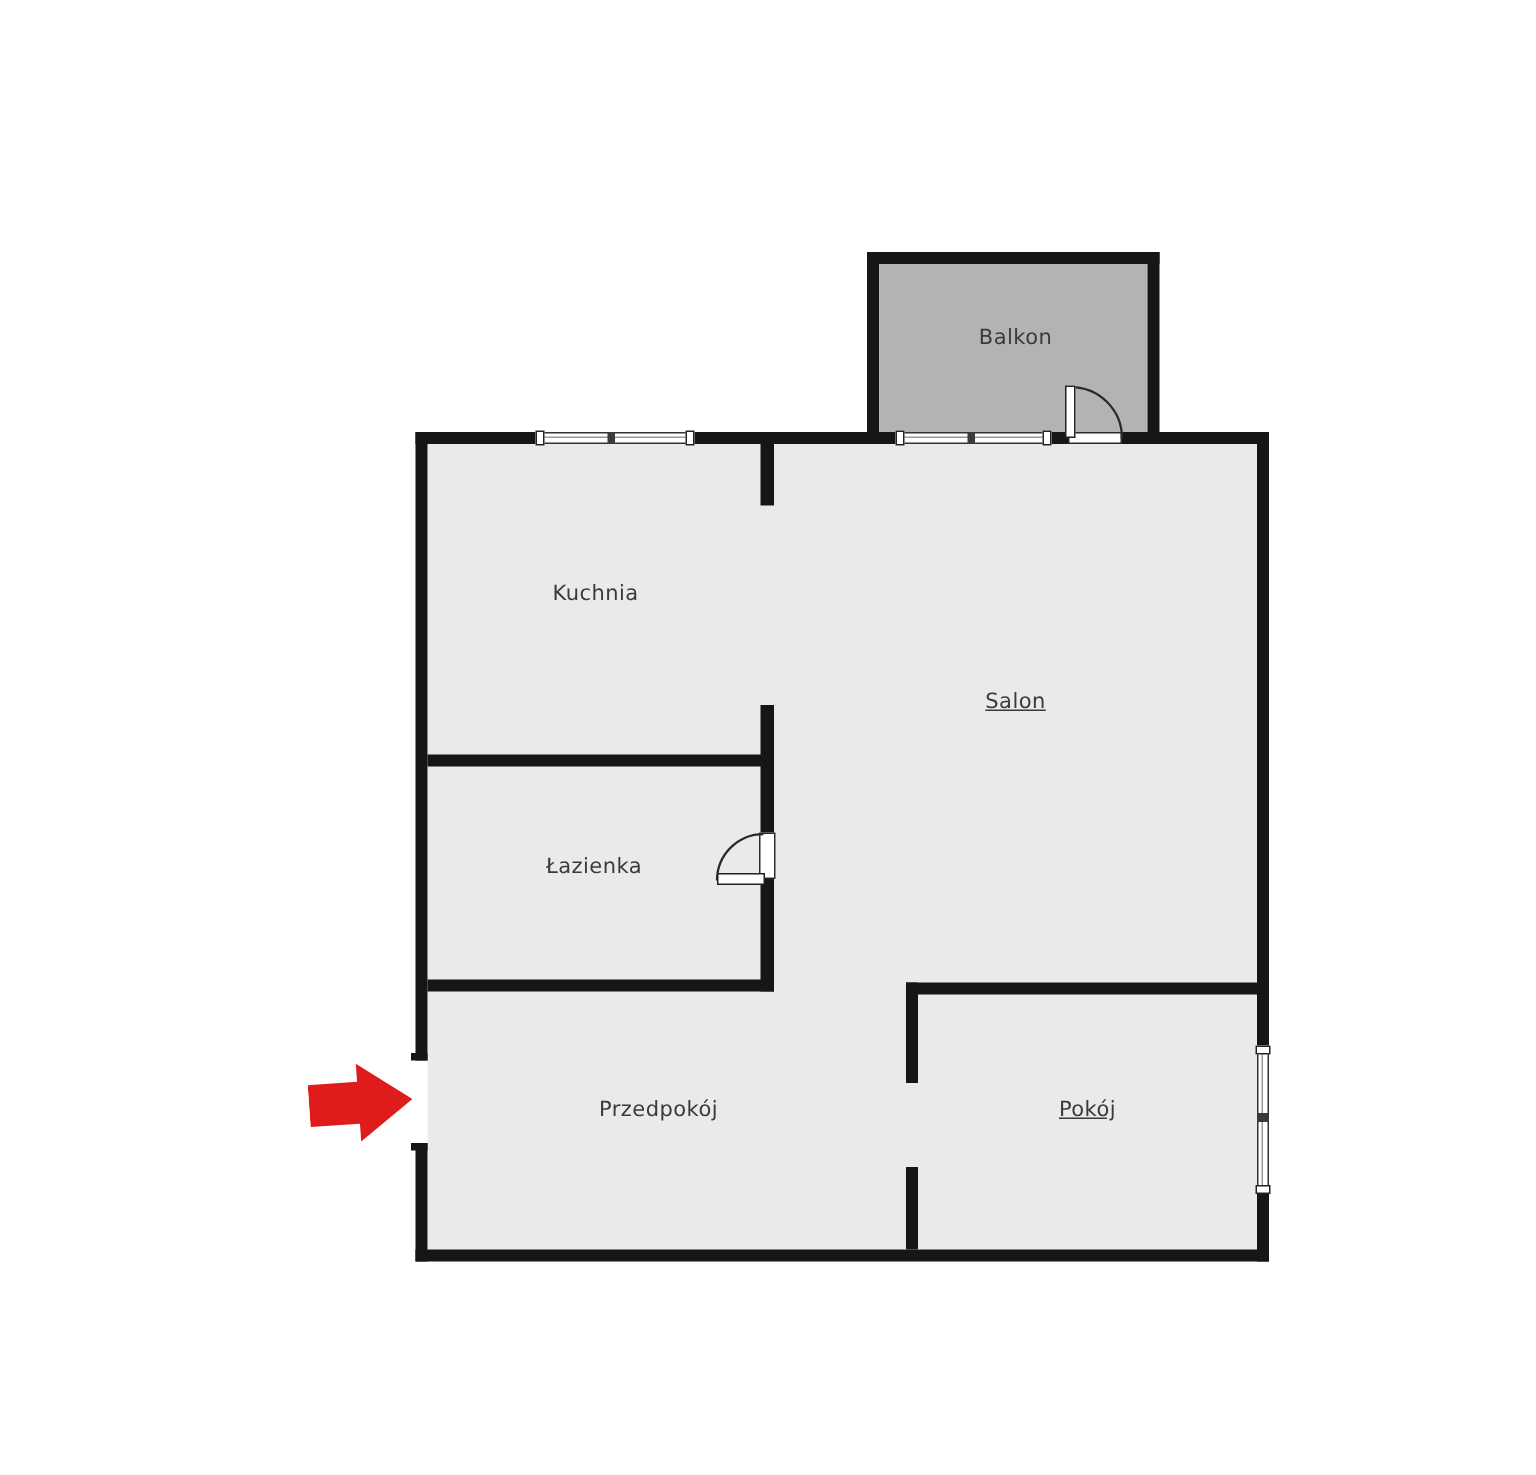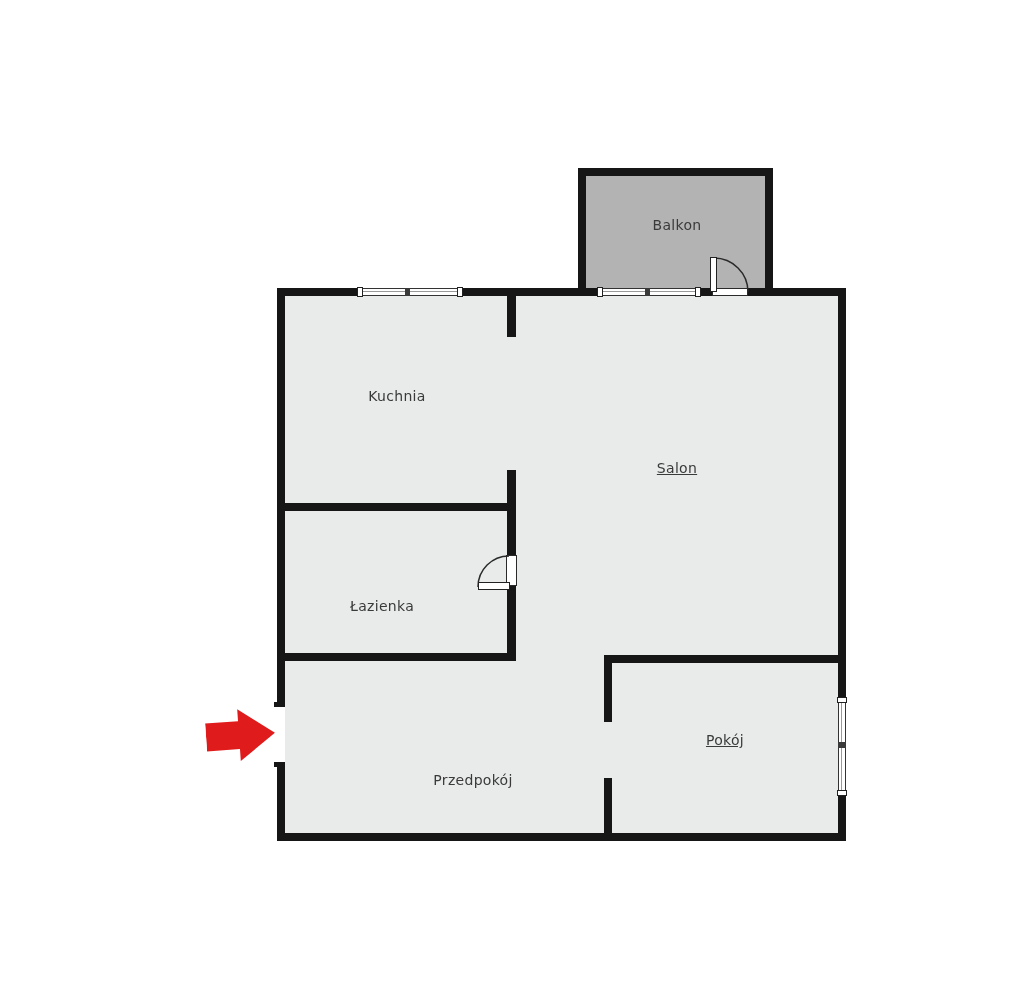--- a/index.html
+++ b/index.html
@@ -97,22 +97,22 @@
     <path d="M 714 258 A 34 34 0 0 1 748 292" fill="none" stroke="#2a2a2a" stroke-width="1.5"></path>
     <path d="M 478 587 A 31 31 0 0 1 509 556" fill="none" stroke="#2a2a2a" stroke-width="1.5"></path>
   </svg>
 
   <div class="leaf" style="left:710px;top:257px;width:7px;height:35px;"></div>
   <div class="leaf" style="left:478px;top:582px;width:32px;height:8px;"></div>
 
   <div class="room-label" style="left:677px;top:225px;">Balkon</div>
   <div class="room-label" style="left:397px;top:396px;">Kuchnia</div>
   <div class="room-label" style="left:677px;top:468px;text-decoration:underline;">Salon</div>
-  <div class="room-label" style="left:382px;top:578px;margin-top:28px;">Łazienka</div>
-  <div class="room-label" style="left:473px;top:740px;margin-top:40px;">Przedpokój</div>
+  <div class="room-label" style="left:396px;top:578px;">Łazienka</div>
+  <div class="room-label" style="left:439px;top:740px;">Przedpokój</div>
   <div class="room-label" style="left:725px;top:740px;text-decoration:underline;">Pokój</div>
 
   <div class="entrance-arrow" style="left:206px;top:708px;width:70px;height:54px;">
     <svg width="70" height="54" viewBox="0 0 70 54">
       <polygon points="0,13 33,13 33,1 69,27 33,53 33,41 0,41" fill="var(--arrow,#e01b1b)"></polygon>
     </svg>
   </div>
 
 </div>
 

